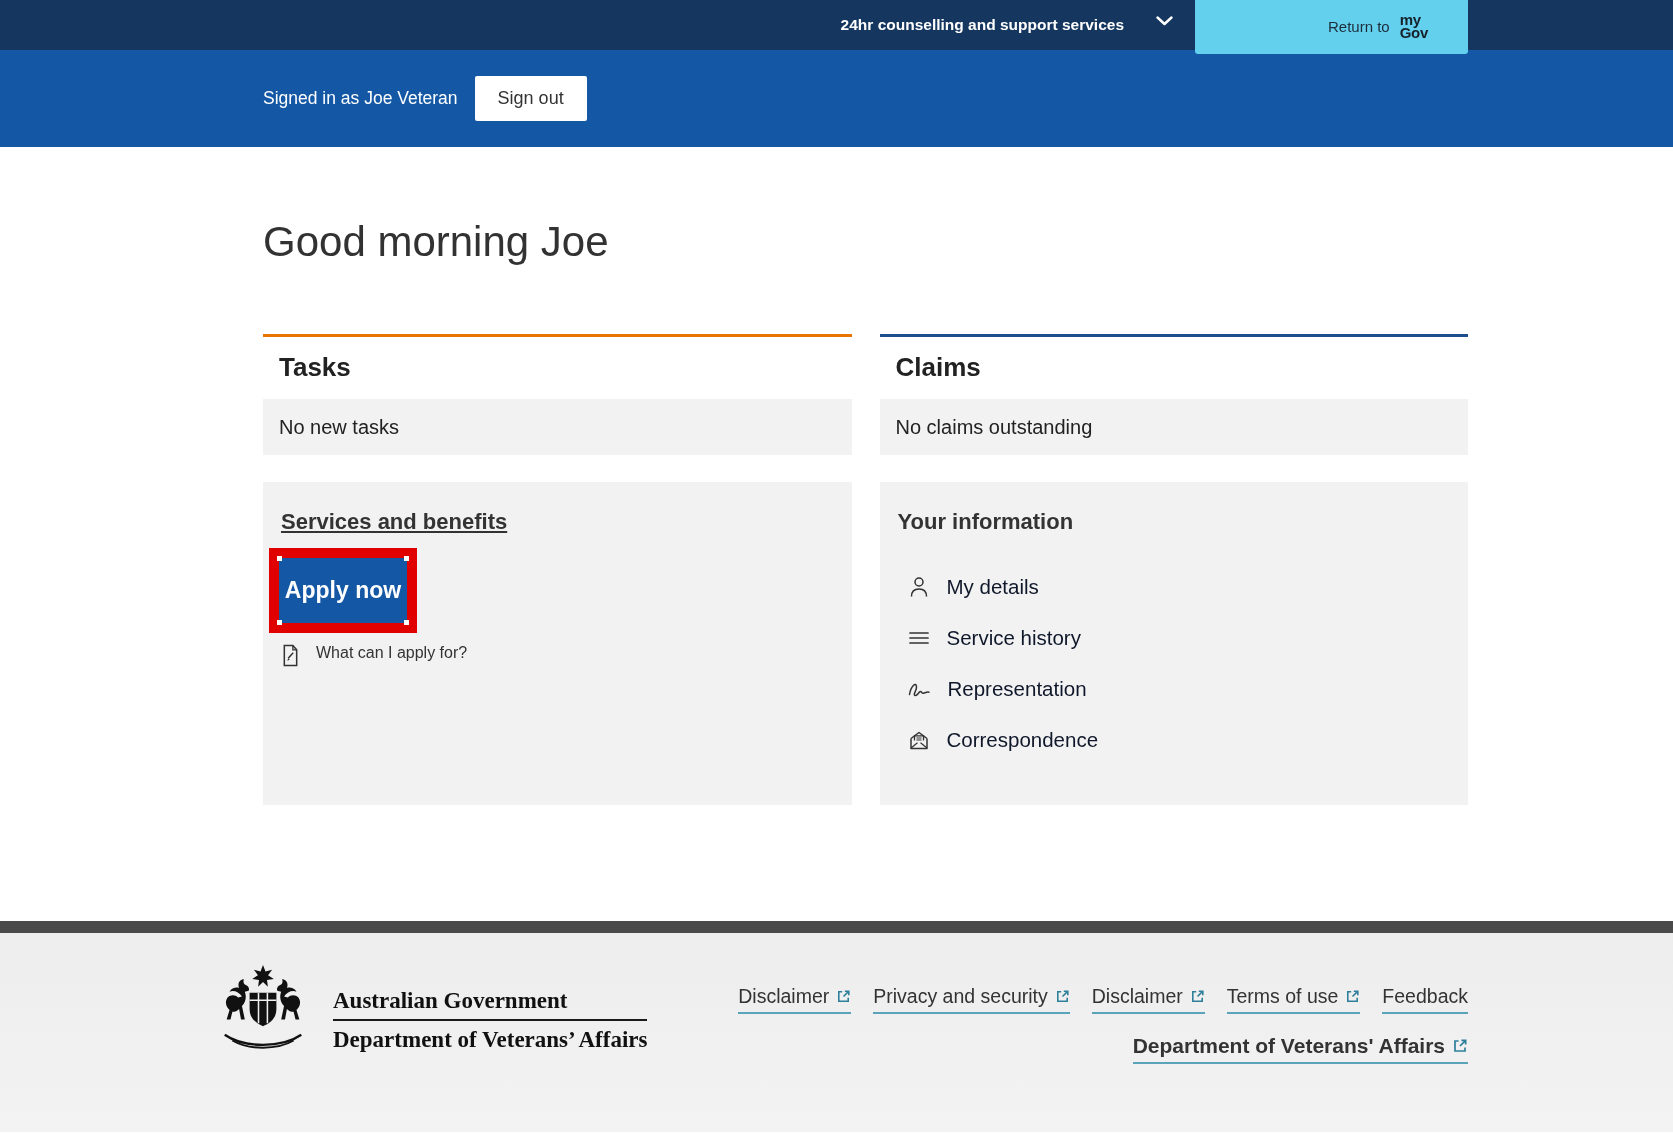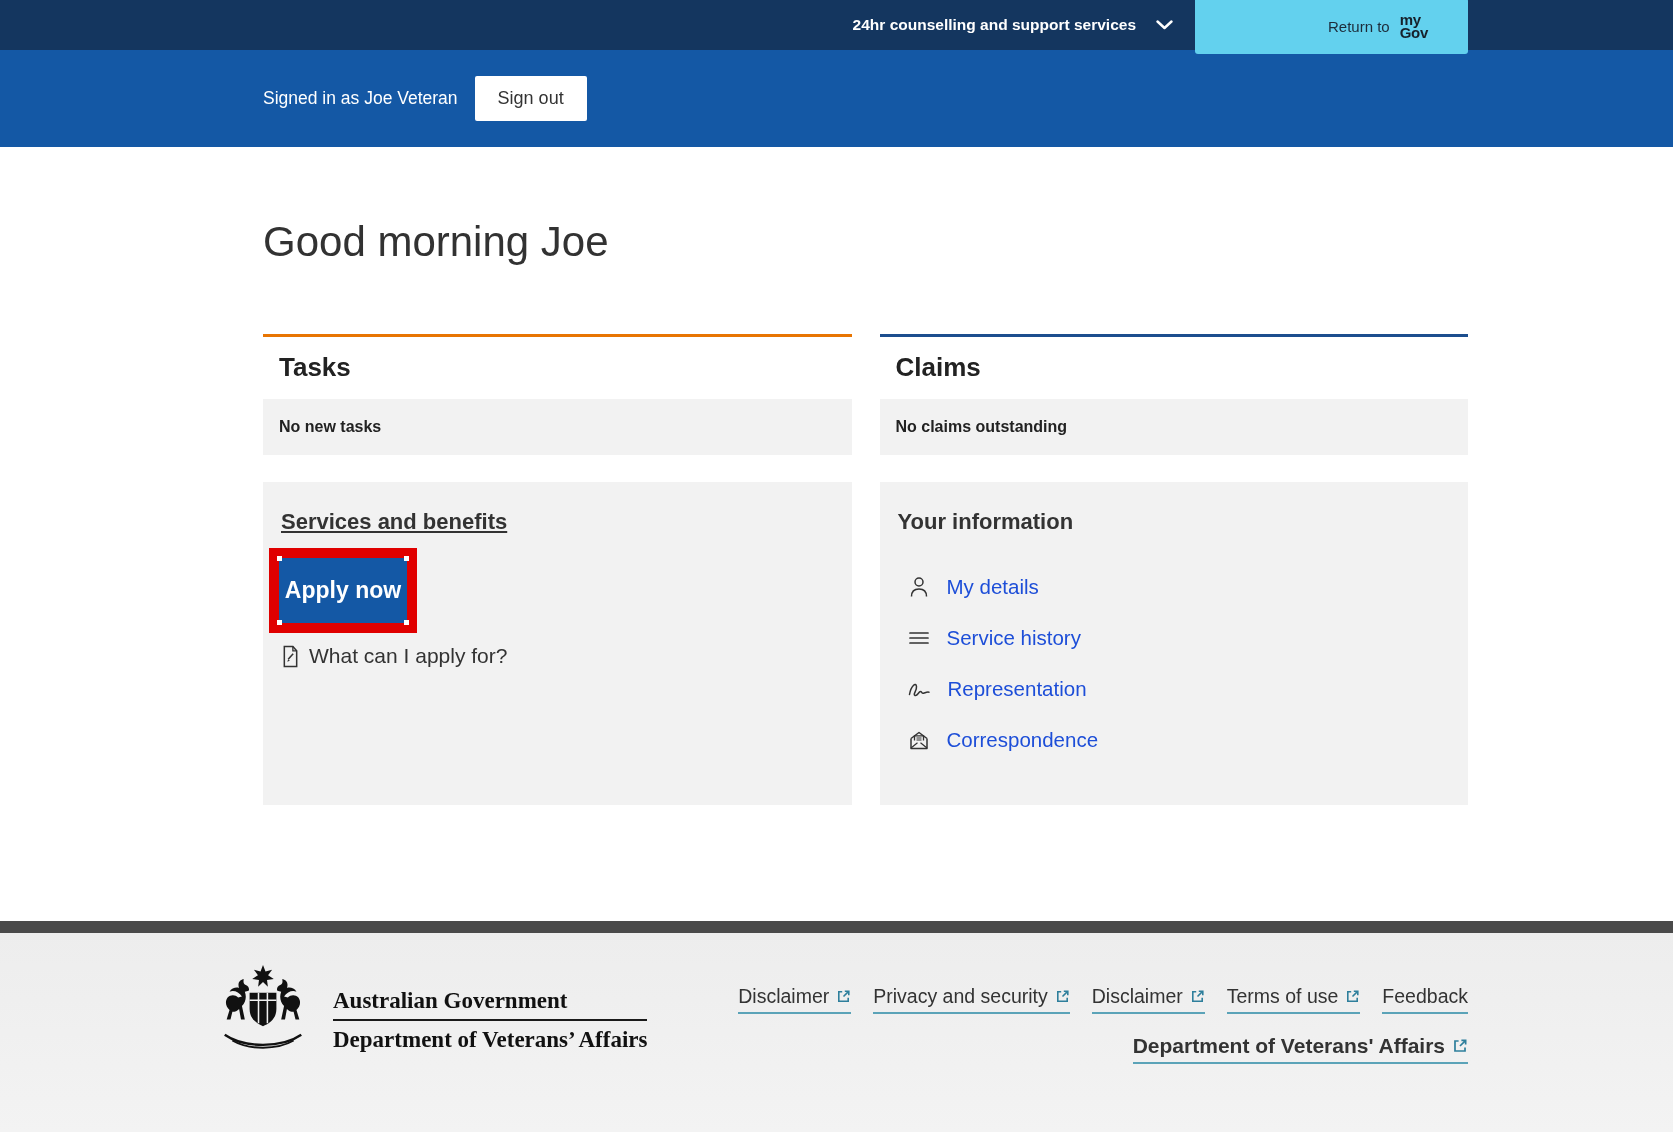--- a/index.html
+++ b/index.html
@@ -3,21 +3,21 @@
 <meta charset="utf-8">
 <style>
   * { margin:0; padding:0; box-sizing:border-box; }
   html,body { width:1673px; height:1133px; background:#fff; overflow:hidden;
               font-family:"Liberation Sans", sans-serif; color:#333; }
   .container { width:1205px; margin-left:263px; }
 
   
   .utility-bar { height:50px; background:#14365f; }
   .utility-inner { height:50px; display:flex; justify-content:flex-end; align-items:center; gap:22px; }
-  .support-link { display:flex; align-items:center; gap:20px; color:#fff; font-size:15.5px;
+  .support-link { display:flex; gap:32px; color:#fff; font-size:15.5px;
                   font-weight:700; cursor:pointer; text-decoration:none; }
   .mygov-btn { width:273px; height:56px; margin-top:2px; background:#63d1ee; border-radius:3px;
                display:flex; align-items:center; justify-content:flex-end; gap:10px;
                padding-right:40px; cursor:pointer; text-decoration:none; }
   .mygov-btn .rt { color:#1d2c3a; font-size:15px; }
   .mygov-logo { display:flex; flex-direction:column; line-height:13px; color:#16212b;
                 font-size:15px; font-weight:800; letter-spacing:-0.3px; }
 
   
   .header { height:97px; background:#1458a5; }
@@ -31,41 +31,41 @@
 
   
   h1.greeting { margin-top:73px; font-size:42px; font-weight:400; color:#323232; line-height:44px; }
   .row { display:flex; gap:28px; }
   .row > section { flex:1; }
   .cards { margin-top:70px; }
   .card { background:#fff; }
   .card.tasks  { border-top:3px solid #e87502; }
   .card.claims { border-top:3px solid #1c4e8e; }
   .card h2 { font-size:26px; font-weight:700; color:#222; padding:14px 16px 15px; line-height:33px; }
-  .card-status { background:#f2f2f2; padding:14px 16px; font-size:16px; line-height:28px; color:#222;font-weight:bold; }
+  .card-status { background:#f2f2f2; padding:14px 16px; font-size:20px; line-height:28px; color:#222; }
 
   .panels { margin-top:27px; }
   .panel { background:#f2f2f2; height:323px; padding:28px 18px; }
   .panel h3 { font-size:22px; font-weight:700; color:#333; line-height:24px; }
   .panel.services h3 { margin-bottom:14px;text-decoration:underline; }
   .panel.info h3 { margin-bottom:34px; }
 
   .apply-annotation { display:inline-block; border:10px solid #e00000; margin-left:-12px; position:relative; }
   .apply-btn { display:block; width:128px; height:65px; background:#1458a5; color:#fff;
                font-size:23px; font-weight:700; border:none; cursor:pointer;
                font-family:"Liberation Sans",sans-serif; }
   .corner-dot { position:absolute; width:5px; height:5px; background:#fff; }
   .corner-dot.tl { top:-2px; left:-2px; } .corner-dot.tr { top:-2px; right:-2px; }
   .corner-dot.bl { bottom:-2px; left:-2px; } .corner-dot.br { bottom:-2px; right:-2px; }
 
-  .apply-link { margin-top:11px; display:flex; align-items:flex-end; gap:9px; font-size:21px;
+  .apply-link { margin-top:11px; display:flex; align-items:flex-start; gap:16px; font-size:16px;
                 color:#333; text-decoration:none; cursor:pointer; width:fit-content; }
 
   .info-item { display:flex; align-items:center; gap:17px; margin:0 0 14px 10px; height:37px;
-               font-size:20.5px; color:#1d4ed8; text-decoration:none; cursor:pointer; width:fit-content; }
+               font-size:20.5px; color:#0f172a; text-decoration:none; cursor:pointer; width:fit-content; }
   .info-item svg { flex:0 0 auto; }
 
   
   .footer-bar { height:12px; background:#4a4a4a; margin-top:116px; }
   footer { height:199px; background:linear-gradient(#ededed,#f3f3f3); display:flex;
            justify-content:space-between; }
   .crest-block { margin:31px 0 0 215px; display:flex; gap:22px; }
   .gov-text { margin-top:24px; font-family:"Liberation Serif",serif; font-weight:700;
               font-size:23px; color:#111; }
   .gov-divider { border-bottom:2px solid #1a1a1a; margin:5px 0 6px; }

